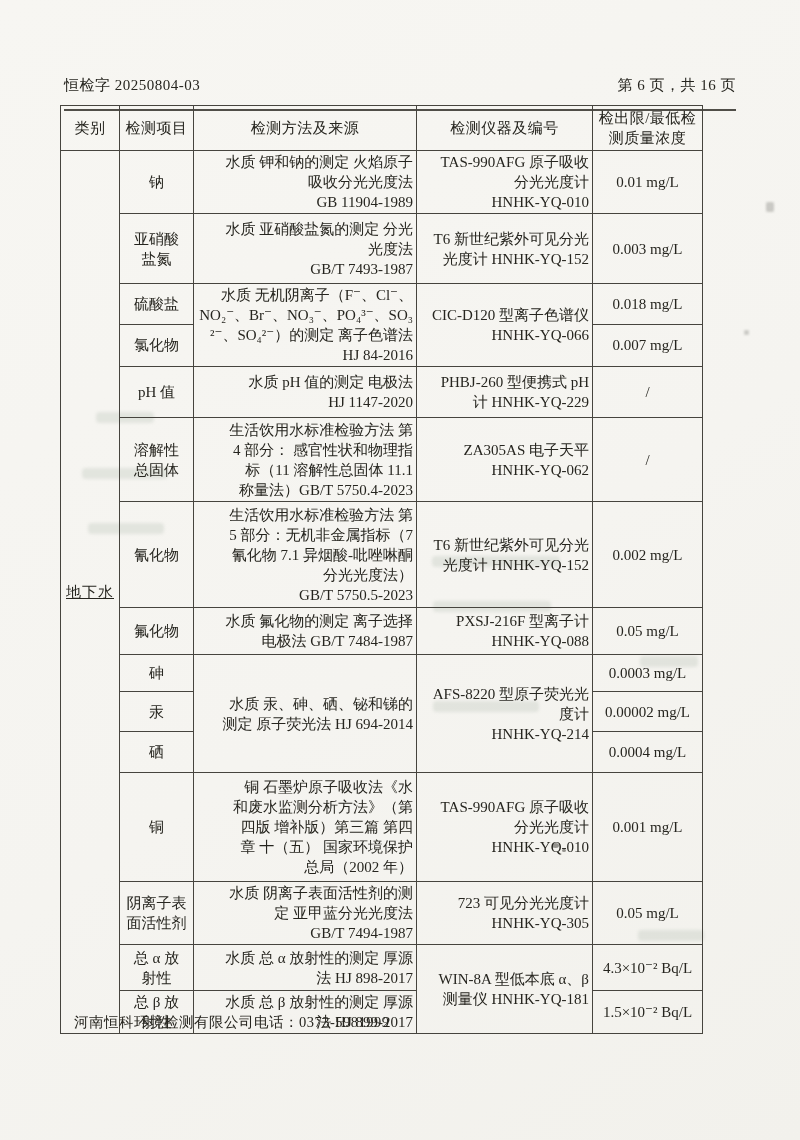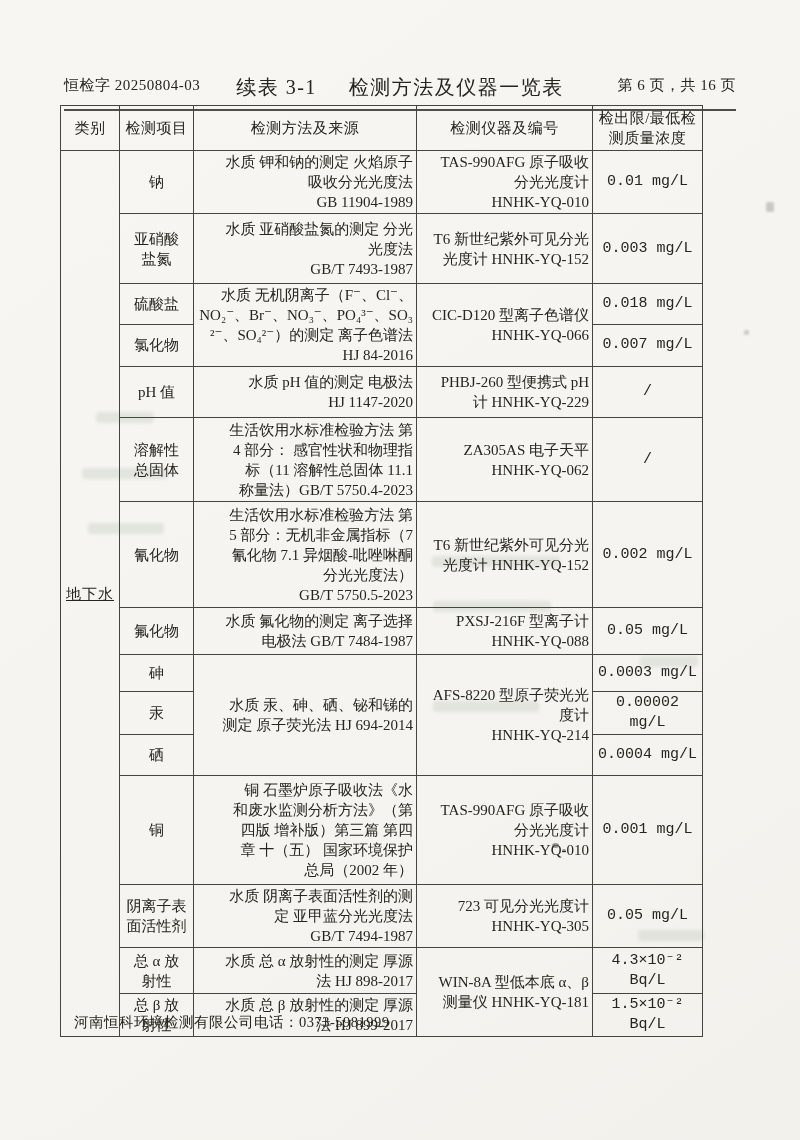--- a/index.html
+++ b/index.html
@@ -39,21 +39,21 @@
     padding:1px 3px;
     overflow:hidden;
   }
   th.hdr{ text-align:center;vertical-align:middle;letter-spacing:.5px; }
   td.cat-cell{ text-align:center;vertical-align:middle;letter-spacing:1px;text-decoration:underline; }
   td.item-cell{ text-align:center;vertical-align:middle;white-space:pre-line; }
   td.method-cell,td.instr-cell{
     text-align:right;vertical-align:middle;white-space:pre-line;
     padding:2px 2px 2px 4px;
   }
-  td.limit-cell{ text-align:center;vertical-align:middle;font-size:14.5px;font-family:Liberation Mono, monospace; }
+  td.limit-cell{ text-align:center;vertical-align:middle;font-size:14.5px; }
   
   .doc-footer{
     position:absolute;left:74px;top:1013px;width:630px;
     display:flex;justify-content:flex-start;
     font-size:14.5px;letter-spacing:.5px;
   }
   
   .ghost{
     position:absolute;height:11px;border-radius:4px;
     background:rgba(148,166,148,.20);
@@ -86,24 +86,20 @@
   <div class="smudge" style="left:552px;top:843px;width:7px;height:5px;"></div>
   <div class="smudge" style="left:562px;top:849px;width:4px;height:3px;"></div>
   <div class="faint-mark" style="left:766px;top:202px;width:8px;height:10px;"></div>
   <div class="faint-mark" style="left:744px;top:330px;width:5px;height:5px;"></div>
 
   <div class="doc-header">
     <span>恒检字 20250804-03</span>
     <span>第 6 页，共 16 页</span>
   </div>
 
-  <div class="table-title">
-    <span>续表 3-1</span>
-    <span>检测方法及仪器一览表</span>
-  </div>
 
   <table class="method-table">
     <colgroup>
       <col style="width:59px">
         <col style="width:74px">
         <col style="width:223px">
         <col style="width:176px">
         <col style="width:110px">
     </colgroup>
     <tbody>

